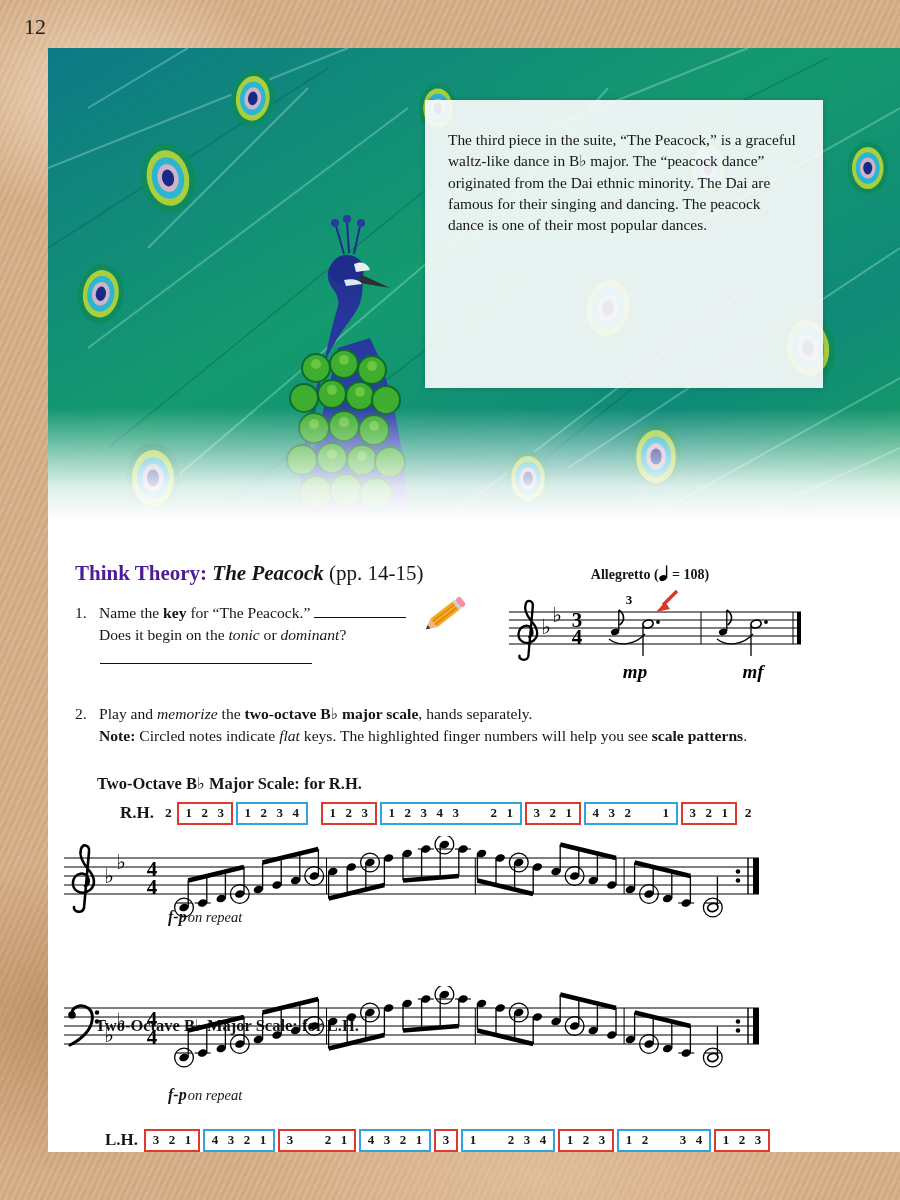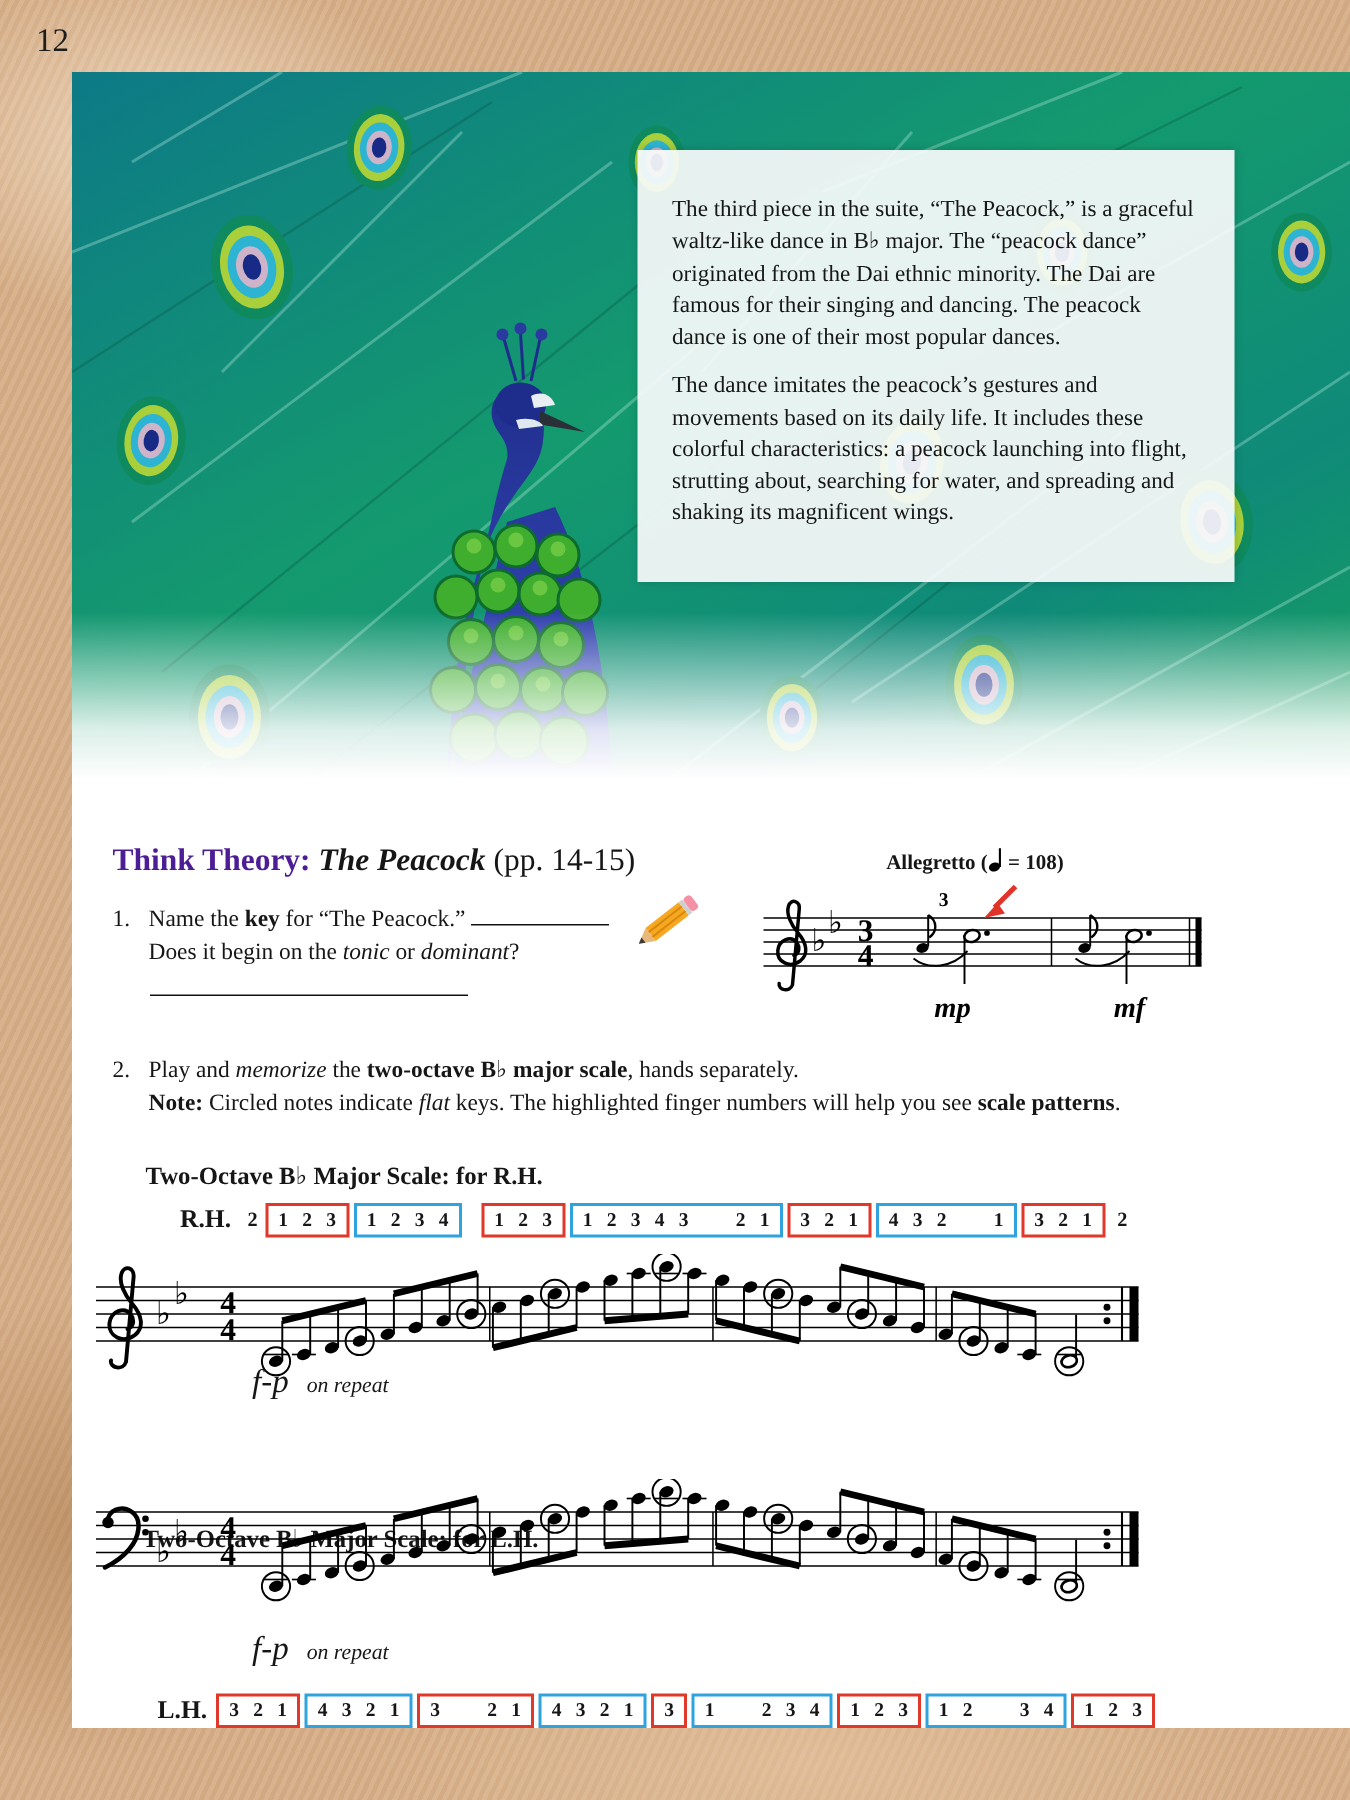--- a/index.html
+++ b/index.html
@@ -54,21 +54,21 @@
   .frow .hand{font-size:17px;font-weight:bold;margin-right:6px;}
   .frow .end-num{font-size:13.5px;font-weight:bold;margin:0 5px;}
   .fbox{display:flex;align-items:center;border:2px solid;padding:1px 5px;margin-right:3px;
     column-gap:6px;background:#fff;height:17px;}
   .fbox.red{border-color:#e0392b;} .fbox.blue{border-color:#2fa3de;}
   .fbox span{font-size:13px;font-weight:bold;min-width:10px;text-align:center;}
   .fbox .gap{min-width:16px;}
   .staff{position:absolute;left:60px;width:740px;height:86px;}
   .rh-staff{top:836px;} .lh-staff{top:986px;}
   .fp-line{position:absolute;font-size:14.5px;}
-  .fp-line .fp{font-size:22px;font-weight:normal;font-style:italic;margin-right:12px;}
+  .fp-line .fp{font-size:16px;font-weight:bold;font-style:italic;margin-right:1px;}
   .fp-line .onrep{font-style:italic;}
   .rh-fp{left:168px;top:908px;} .lh-fp{left:168px;top:1086px;}
   text{font-family:"Liberation Serif",serif;}
   .svg-dyn{font-size:19px;font-weight:bold;font-style:italic;}
   .svg-fing{font-size:13px;font-weight:bold;}
   .flat-t{font-family:"DejaVu Sans",sans-serif;font-size:21px;}
   .time-t{font-size:21px;font-weight:bold;}
 </style>
 </head>
 <body>
@@ -181,21 +181,20 @@
             <circle cx="314" cy="408" r="5"></circle>
       </g>
     </g>
   </g>
 </svg>
 </div>
 <div class="photo-fade"></div>
 
 <div class="intro-box">
   <p>The third piece in the suite, “The Peacock,” is a graceful waltz-like dance in B♭ major. The “peacock dance” originated from the Dai ethnic minority. The Dai are famous for their singing and dancing. The peacock dance is one of their most popular dances.</p>
-  <p>The dance imitates the peacock’s gestures and movements based on its daily life. It includes these colorful characteristics: a peacock launching into flight, strutting about, searching for water, and spreading and shaking its magnificent wings.</p>
 </div>
 
 <div class="think-h"><span class="blue">Think Theory:</span><span class="it"> The Peacock</span><span class="pp"> (pp. 14-15)</span></div>
 
 <div class="q q1">
   <span class="qnum">1.</span><span>Name the </span><b>key</b><span> for “The Peacock.” </span><span class="blank-short"></span><br>
   <span class="qnum"></span><span>Does it begin on the </span><span class="it">tonic</span><span> or </span><span class="it">dominant</span><span>?</span>
 </div>
 <div class="blank-long"></div>
 <svg class="pencil" viewBox="0 0 52 52">

